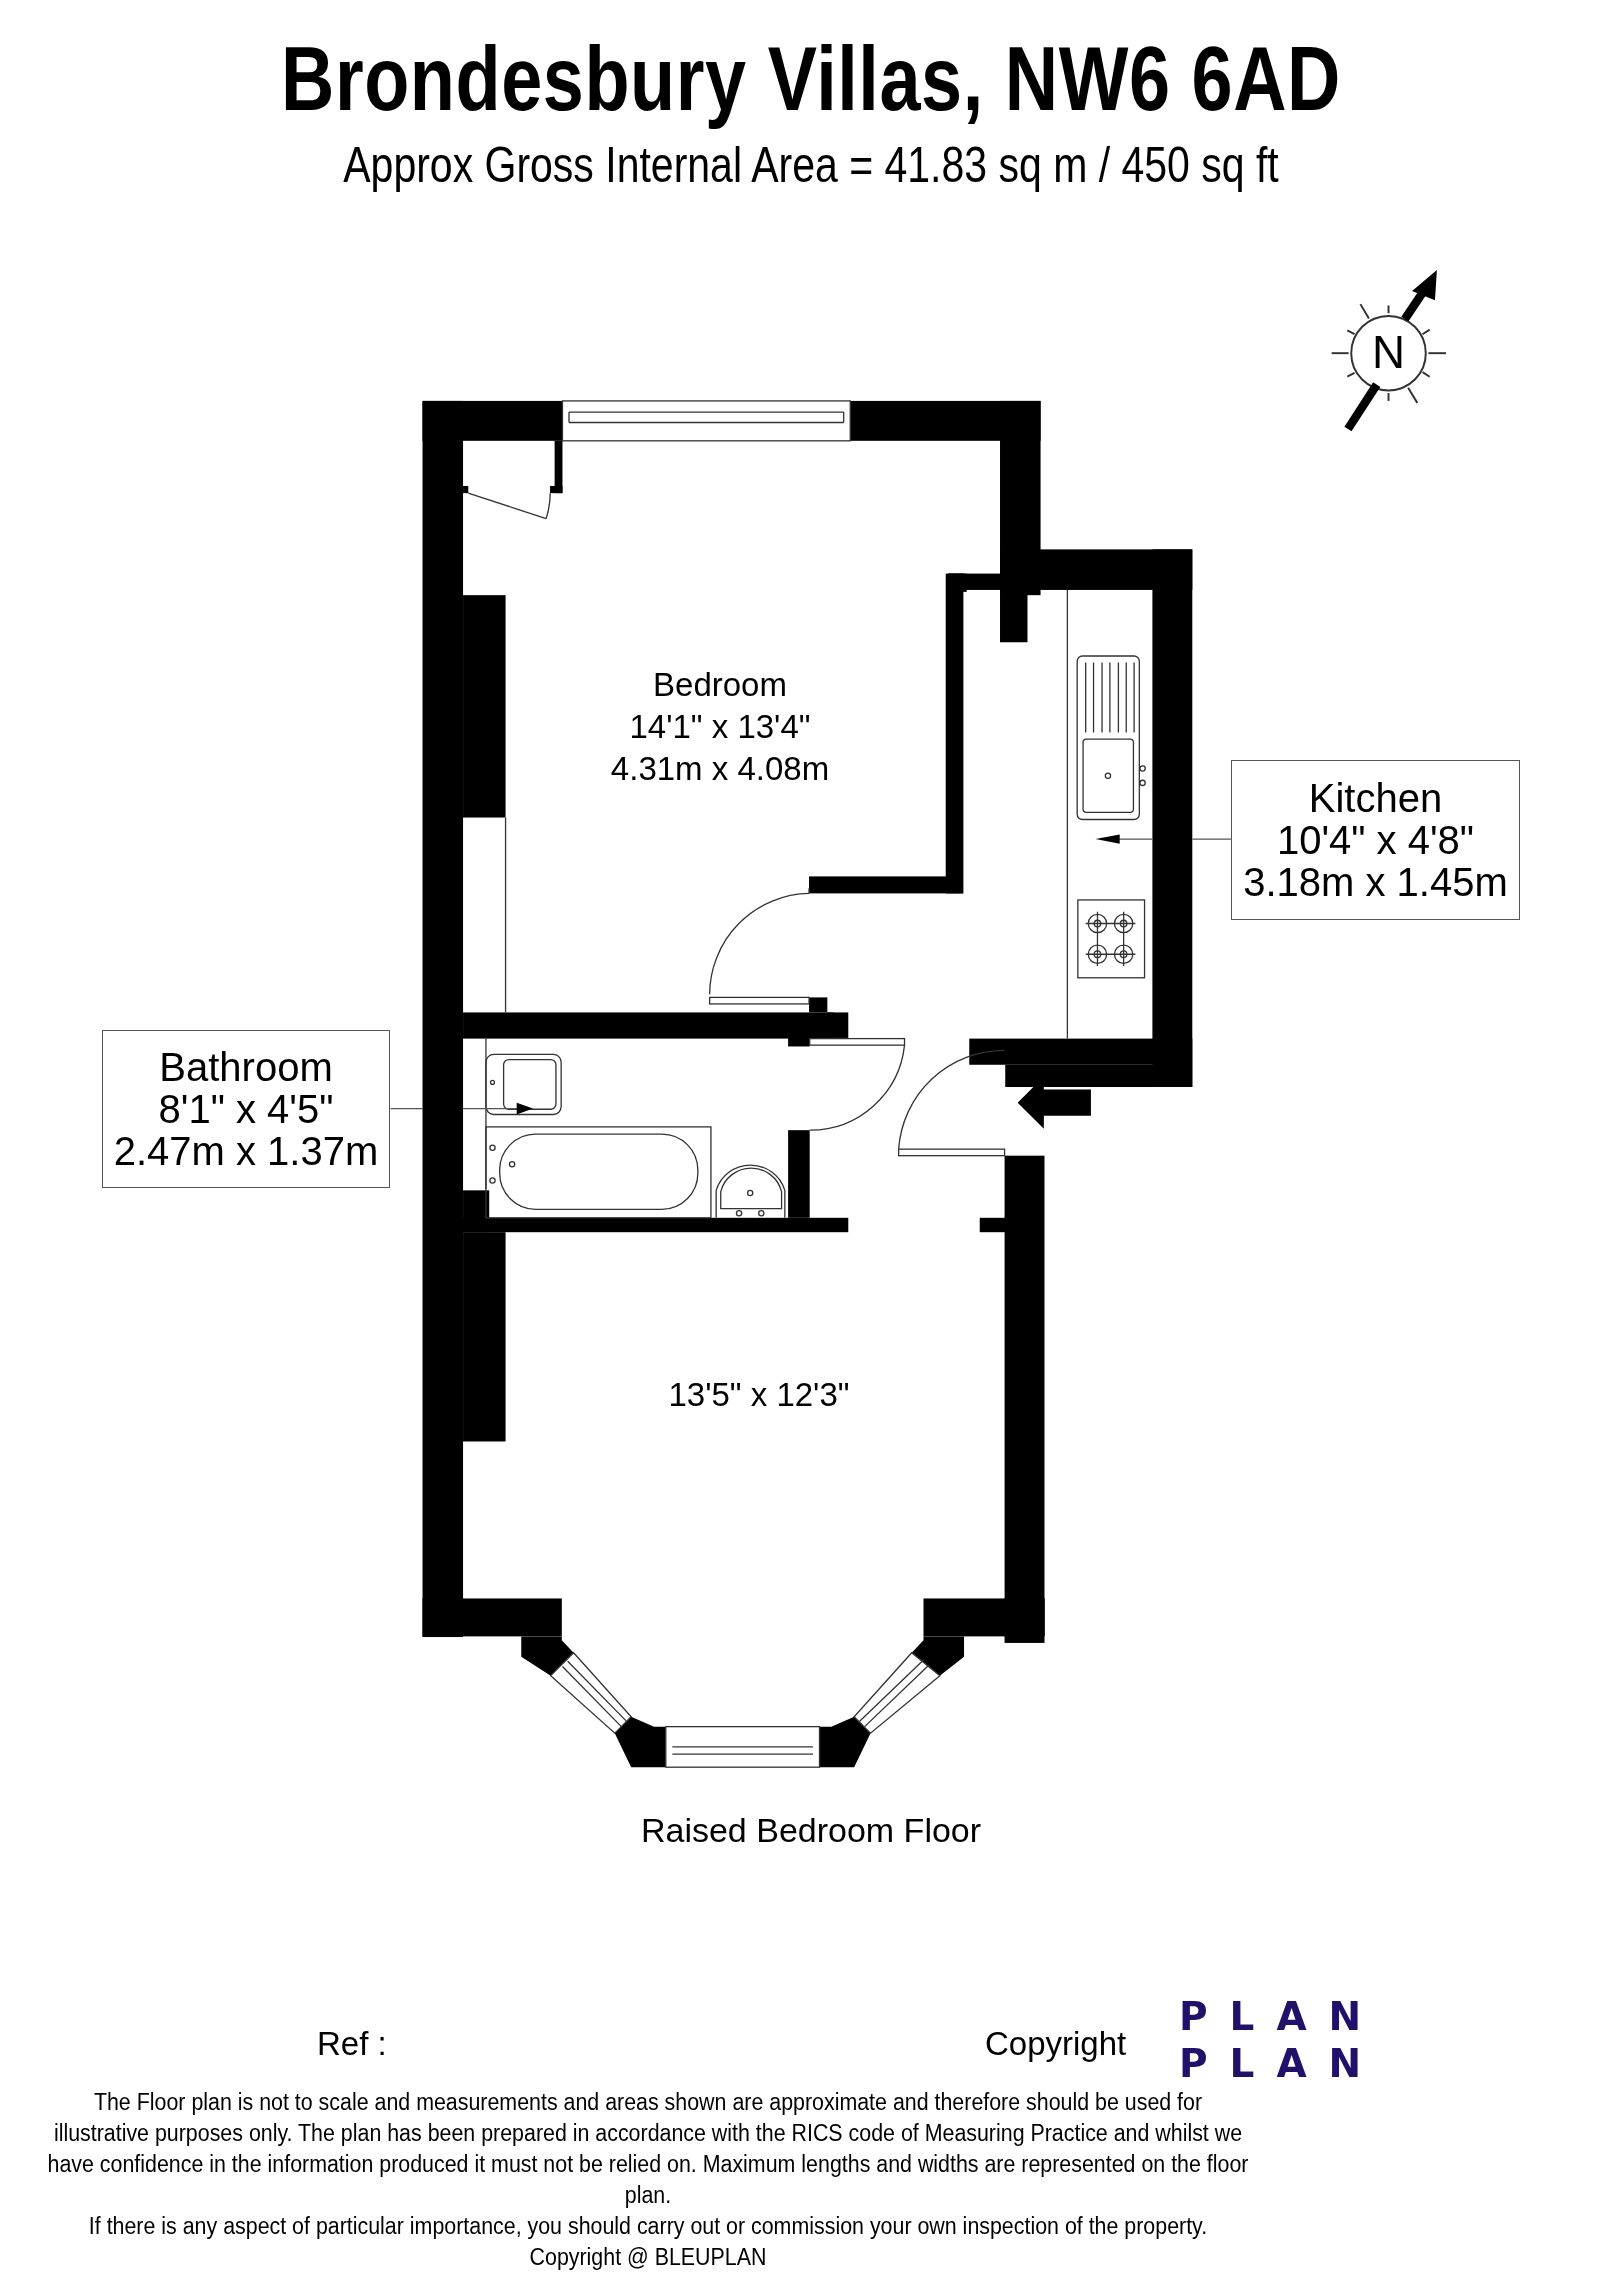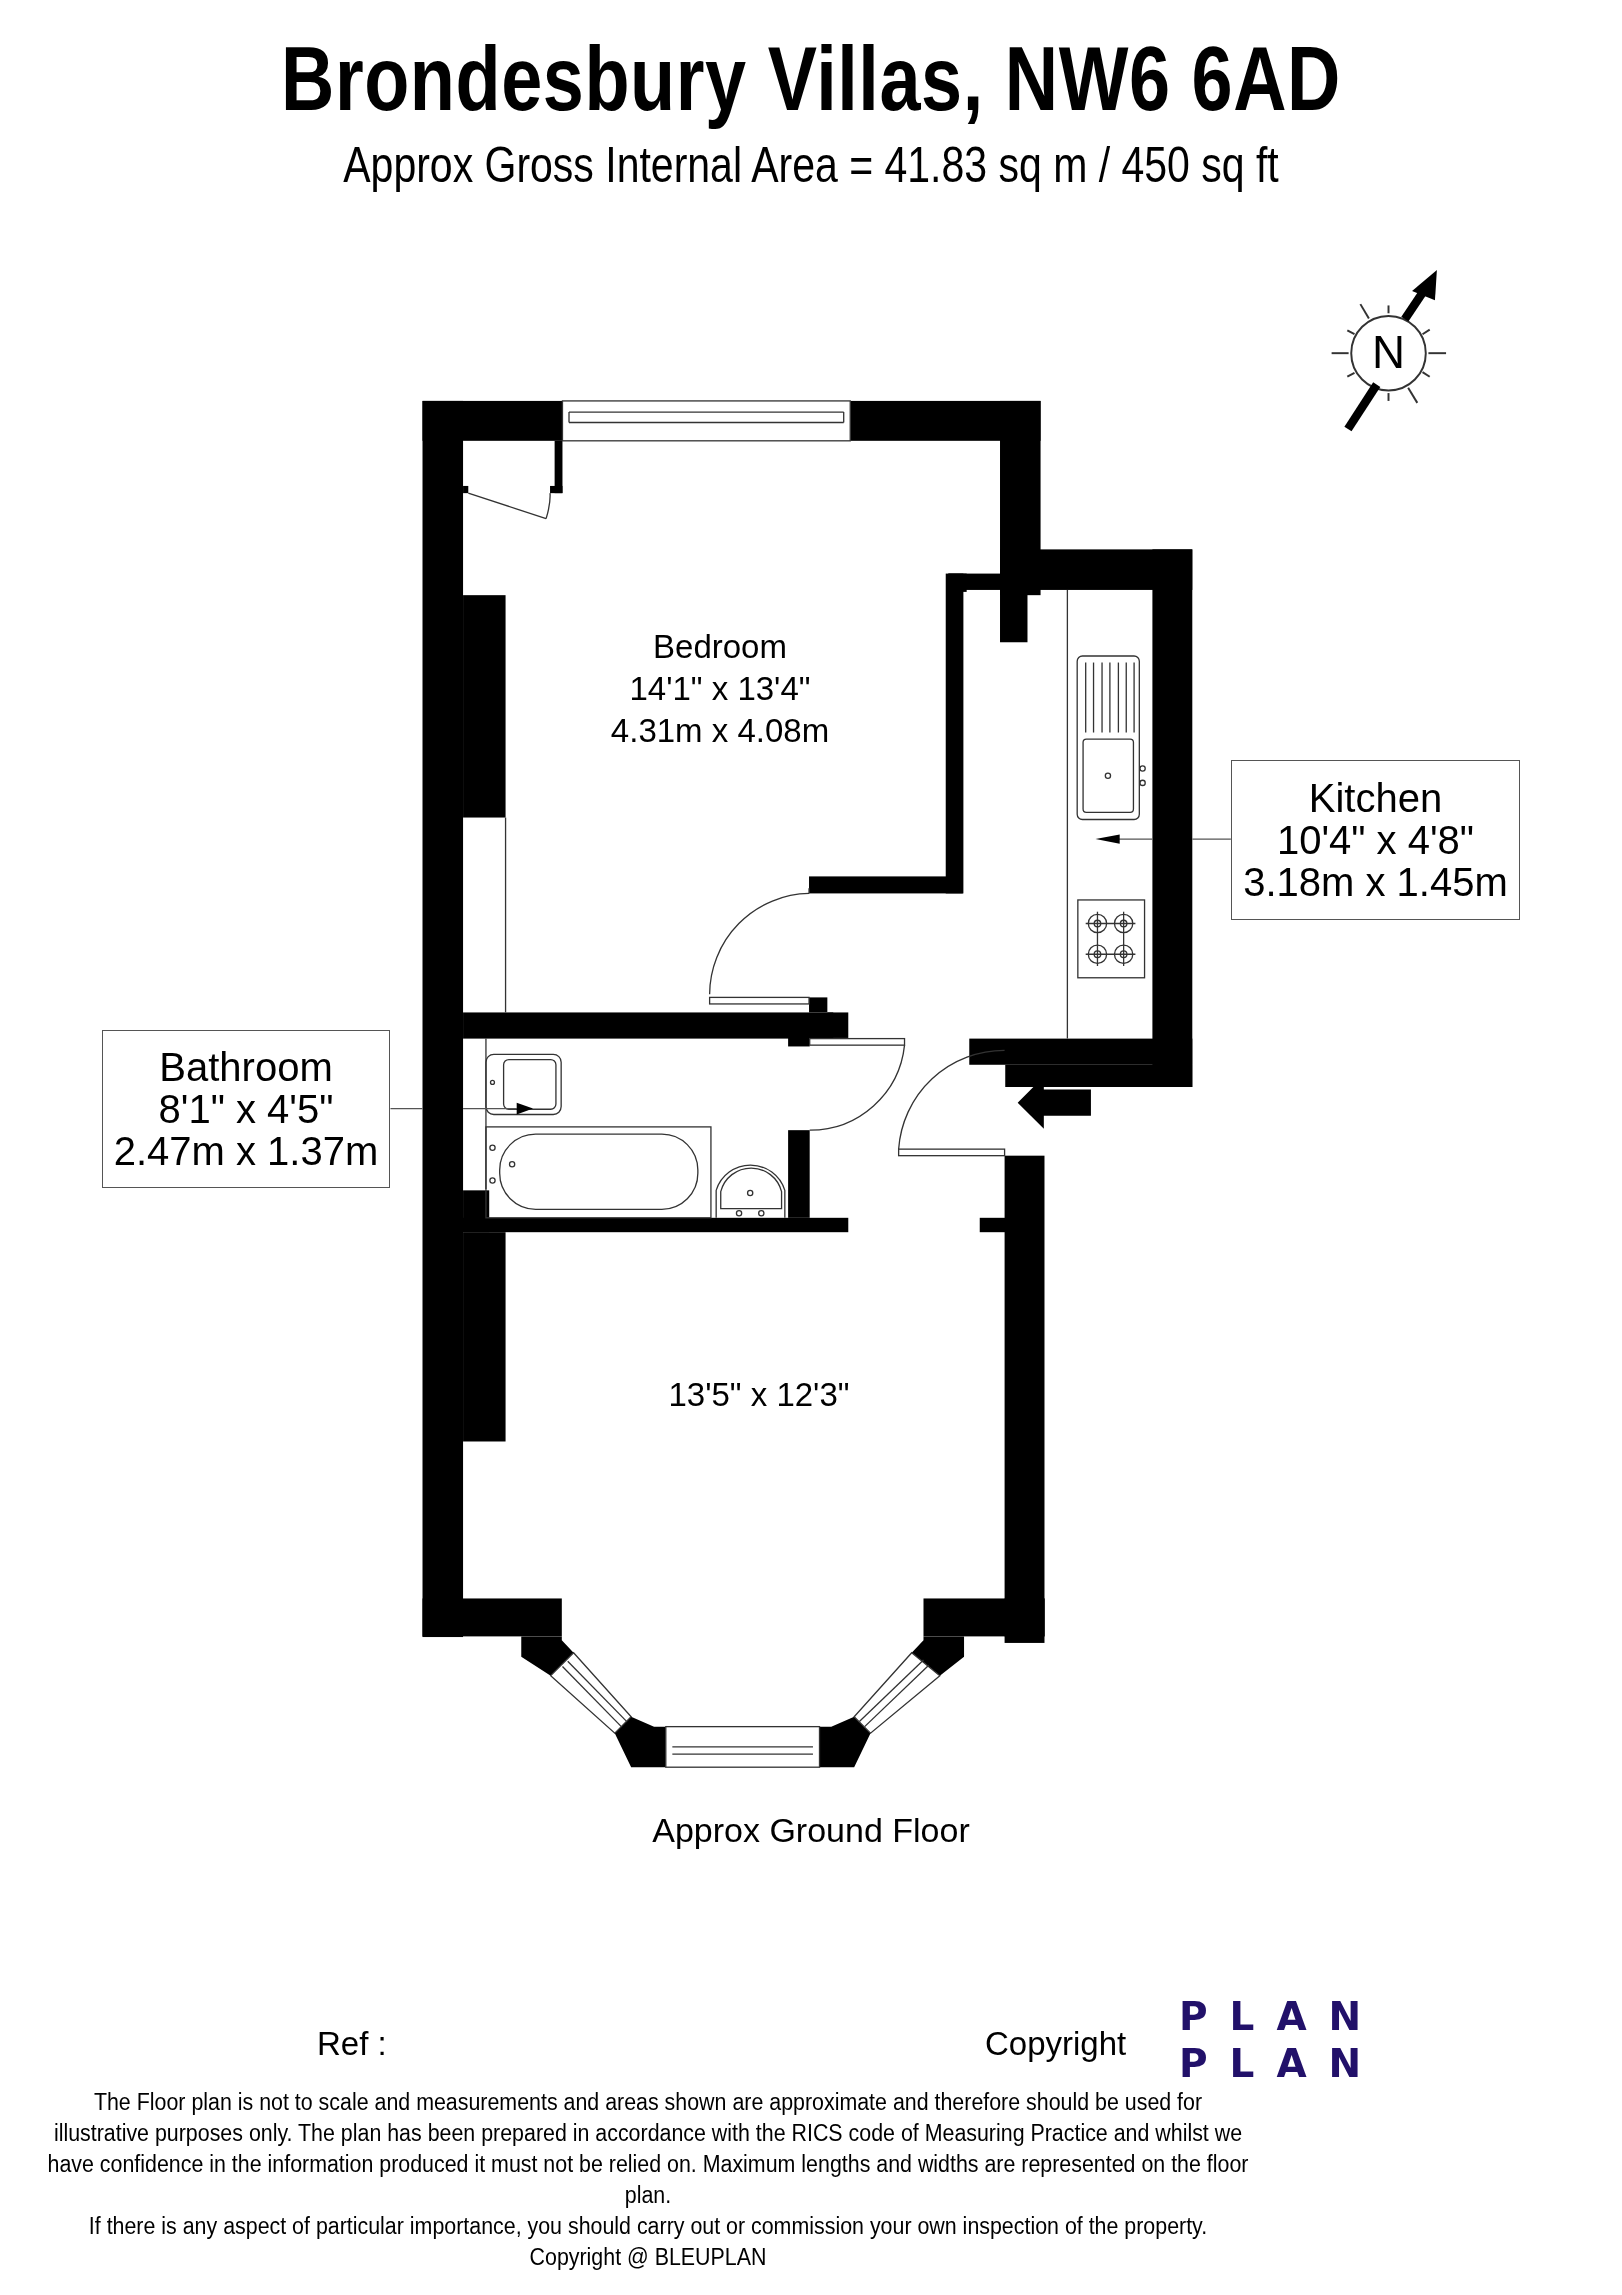--- a/index.html
+++ b/index.html
@@ -204,21 +204,21 @@
   <g stroke="#555" stroke-width="2">
     <line x1="597" y1="1695" x2="646" y2="1695"></line>
     <line x1="708" y1="1695" x2="790" y2="1695"></line>
     <line x1="1823" y1="1283" x2="1882" y2="1283"></line>
     <line x1="1690" y1="1283" x2="1762" y2="1283"></line>
   </g>
   <polygon points="815,1695 790,1686 790,1704" fill="#000"></polygon>
   <polygon points="1675,1283 1712,1276 1712,1290" fill="#000"></polygon>
 </svg>
 
-<div class="room-label" style="left:563px; top:626px; width:314px;">
+<div class="room-label" style="left:563px; top:664px; width:314px;">
   <div>Bedroom</div>
   <div>14'1" x 13'4"</div>
   <div>4.31m x 4.08m</div>
 </div>
 
 <div class="callout" style="left:1231px; top:760px; width:289px; height:160px;">
   <div>Kitchen</div>
   <div>10'4" x 4'8"</div>
   <div>3.18m x 1.45m</div>
 </div>
@@ -226,21 +226,21 @@
 <div class="callout" style="left:102px; top:1030px; width:288px; height:158px;">
   <div>Bathroom</div>
   <div>8'1" x 4'5"</div>
   <div>2.47m x 1.37m</div>
 </div>
 
 <div class="room-label" style="left:576px; top:1374px; width:366px;">
   <div>13'5" x 12'3"</div>
 </div>
 
-<div class="floor-name">Approx Ground Floor</div>
+<div class="floor-name">Raised Bedroom Floor</div>
 
 <div class="ref">Ref  :</div>
 <div class="copyright-label">Copyright</div>
 <div class="logo">
   <div>PLAN</div>
   <div>PLAN</div>
 </div>
 
 <div class="disclaimer">
   <span class="line">The Floor plan is not to scale and measurements and areas shown are approximate and therefore should be used for</span>

